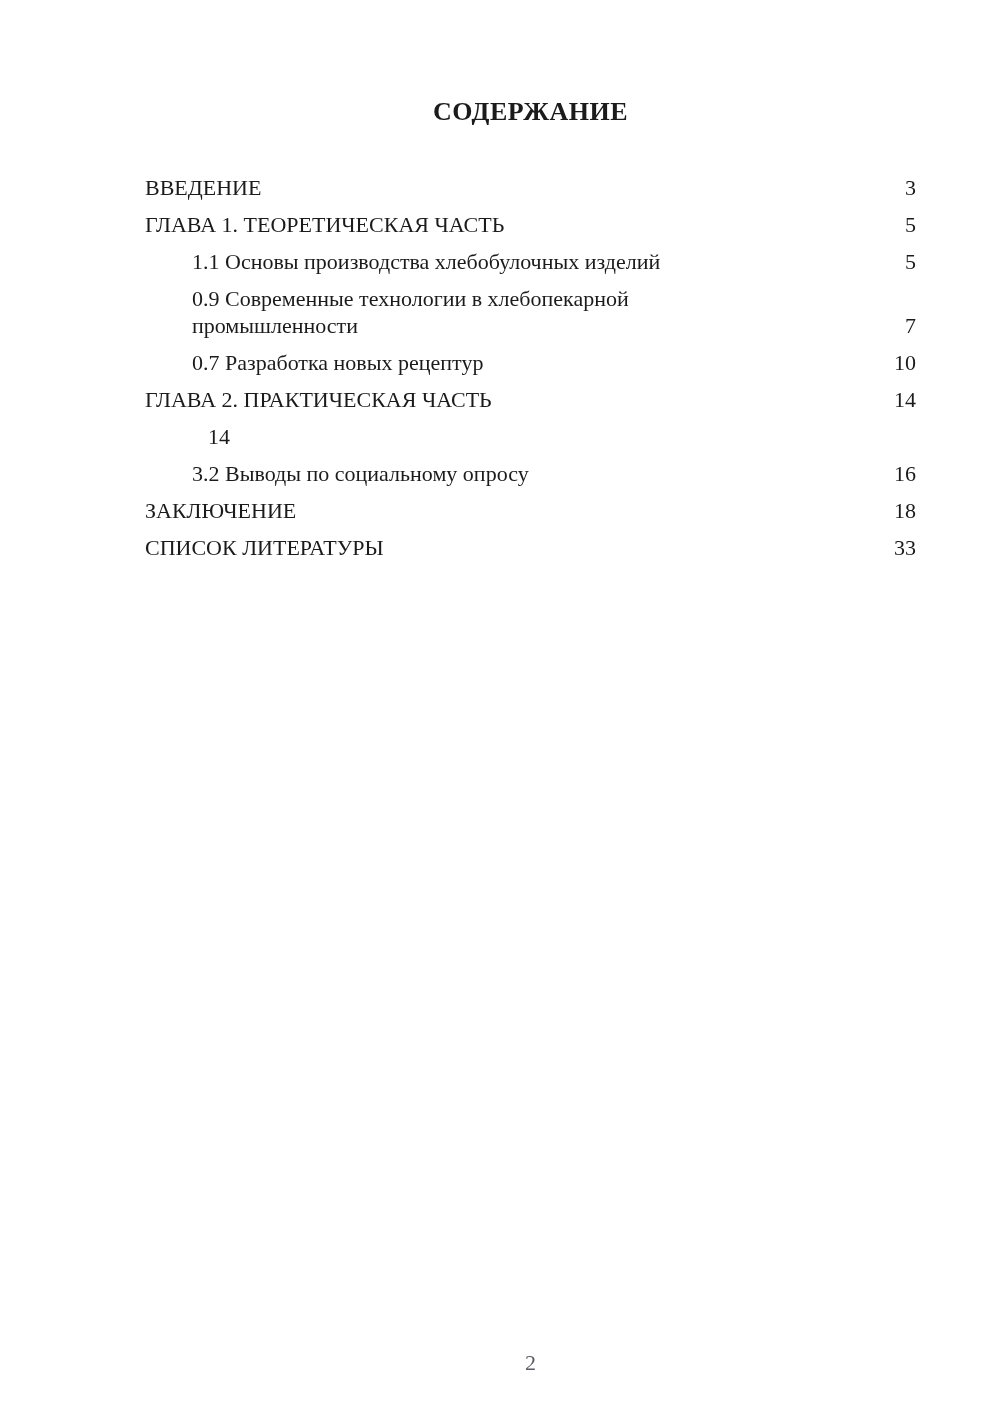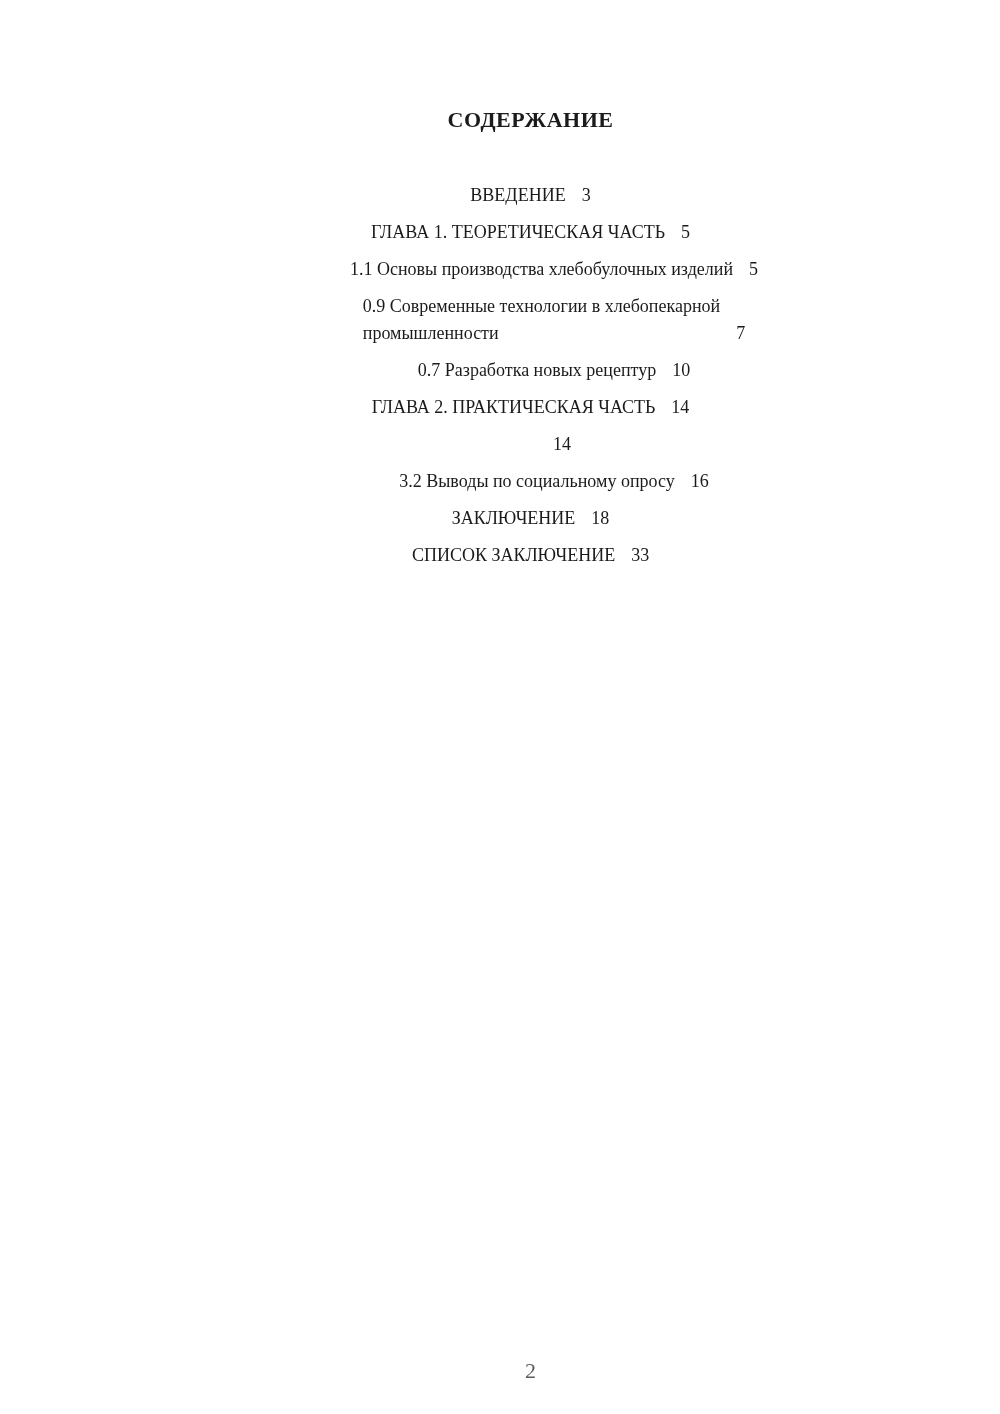--- a/index.html
+++ b/index.html
@@ -17,36 +17,36 @@
   }
   .page {
     position: relative;
     width: 1000px;
     height: 1414px;
     background: #ffffff;
     box-sizing: border-box;
     padding: 0 84px 0 145px;
   }
   .doc-title {
-    margin: 12px;
+    margin: 4px;
     padding-top: 94px;
     text-align: center;
-    font-size: 22px;
+    font-size: 26px;
     line-height: 28px;
     font-weight: bold;
     letter-spacing: 0.5px;
   }
   .toc-list {
     margin-top: 48px;
   }
   .toc-row {
     display: flex;
-    justify-content: center;
+    justify-content: space-between;
     align-items: flex-end;
-    font-size: 18px;
+    font-size: 22px;
     line-height: 27px;
     margin-bottom: 10px;
   }
   .toc-row.lvl1 {
     padding-left: 47px;
   }
   .toc-label {
     white-space: pre-line;
   }
   .toc-page {
@@ -113,20 +113,20 @@
         <span class="toc-label">3.2 Выводы по социальному опросу</span>
         <span class="toc-page">16</span>
       </div>
 
       <div class="toc-row">
         <span class="toc-label">ЗАКЛЮЧЕНИЕ</span>
         <span class="toc-page">18</span>
       </div>
 
       <div class="toc-row">
-        <span class="toc-label">СПИСОК ЗАКЛЮЧЕНИЕ</span>
+        <span class="toc-label">СПИСОК ЛИТЕРАТУРЫ</span>
         <span class="toc-page">33</span>
       </div>
     </div>
 
   <div class="page-footer">2</div>
 
 </div>
 
 </body></html>

